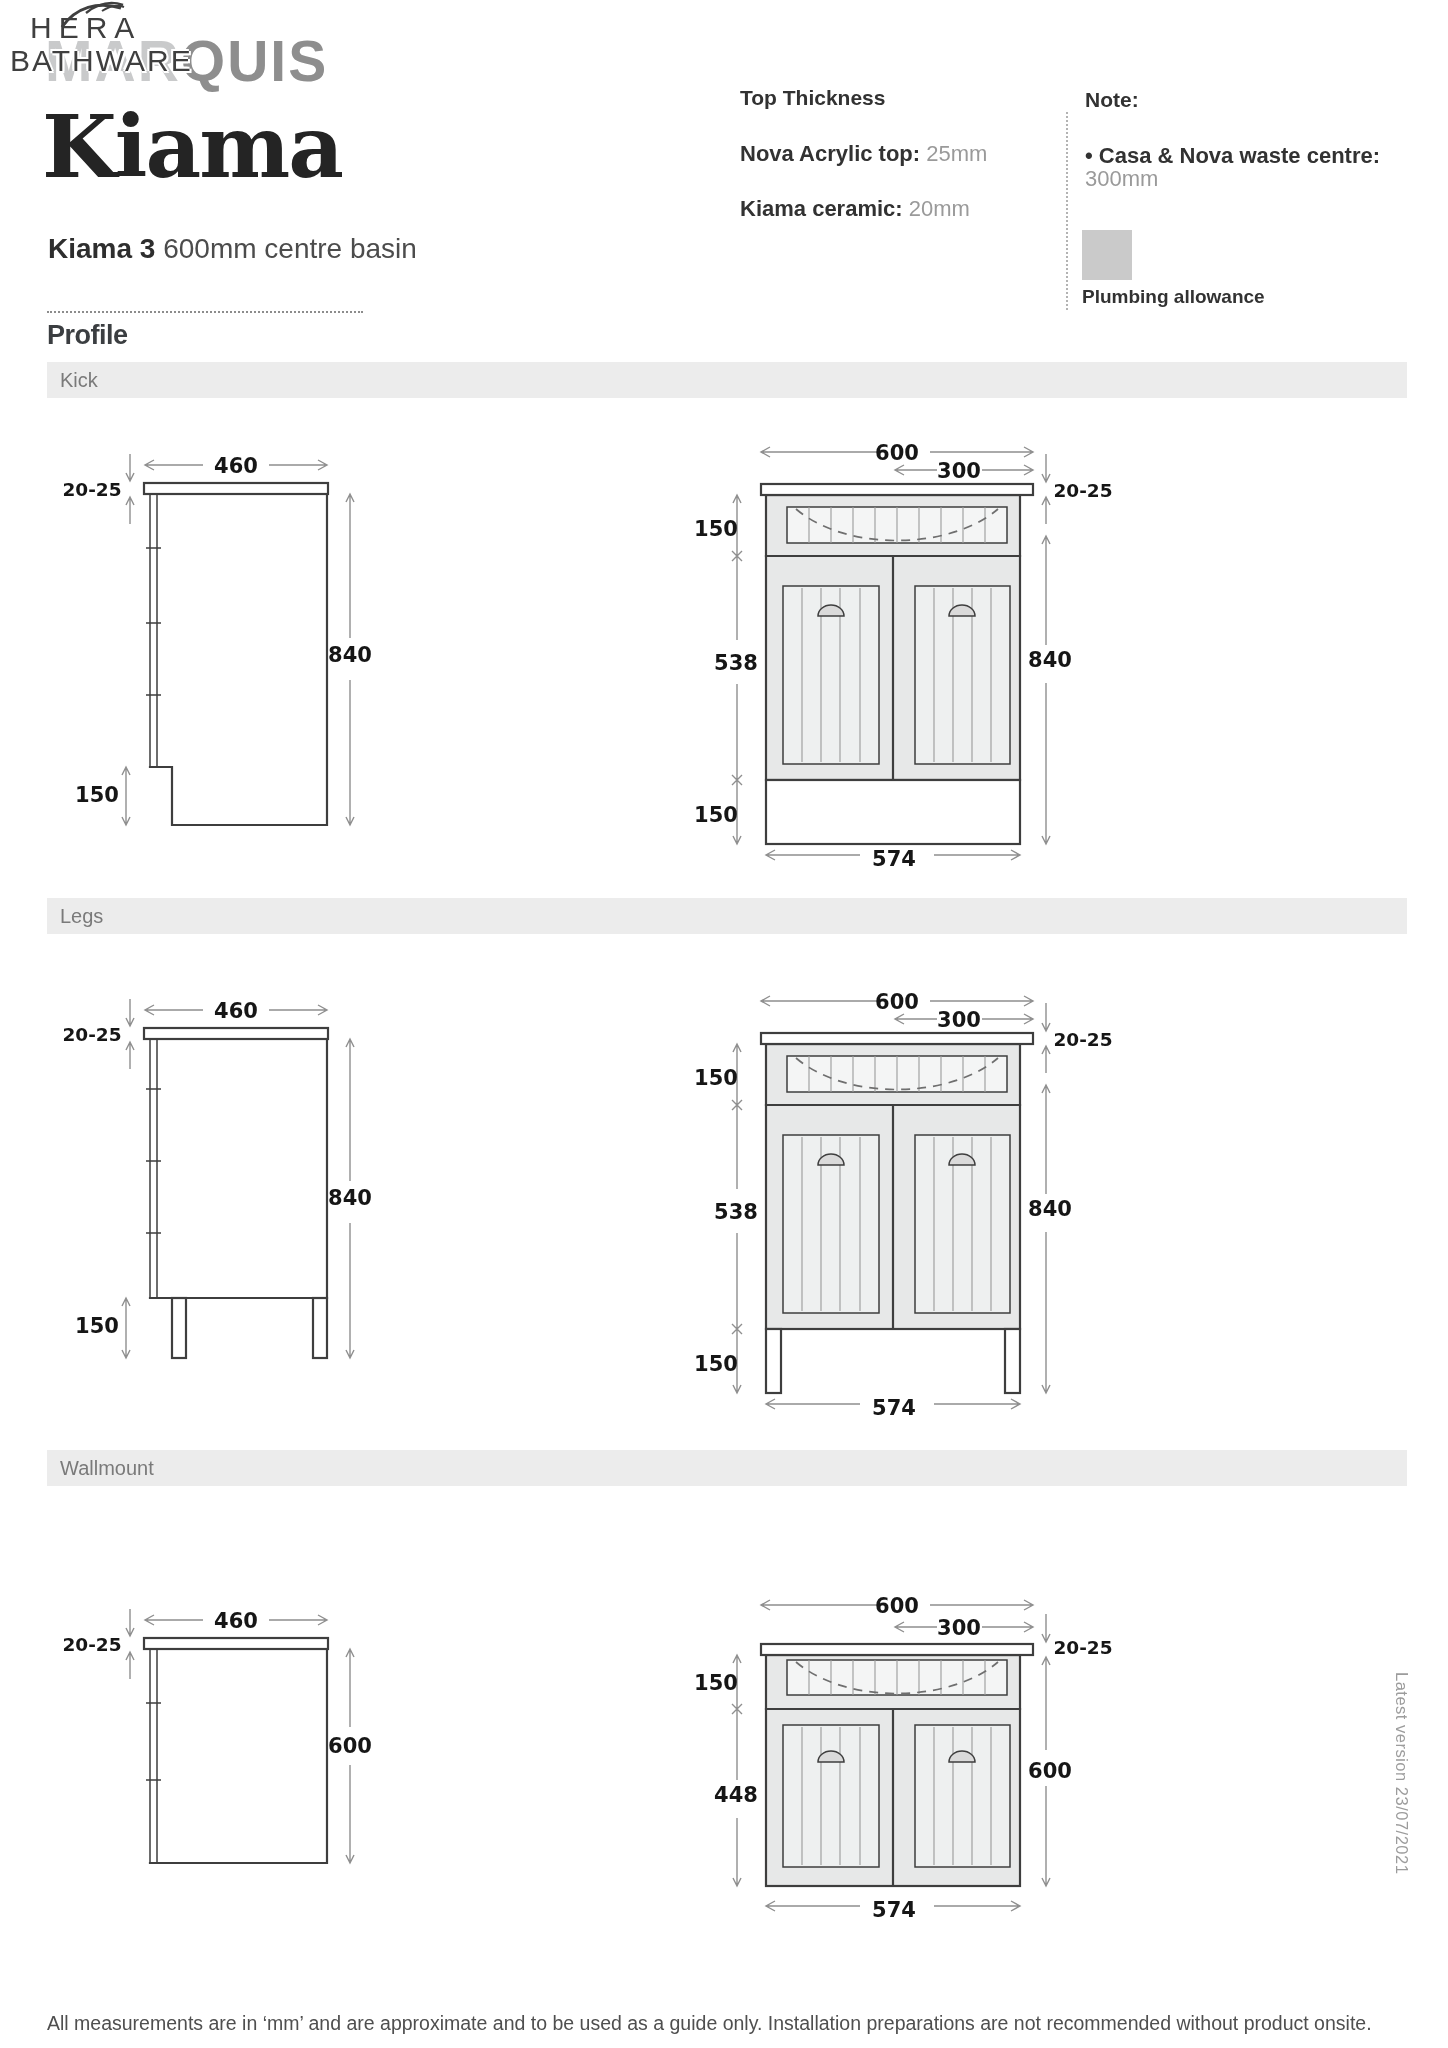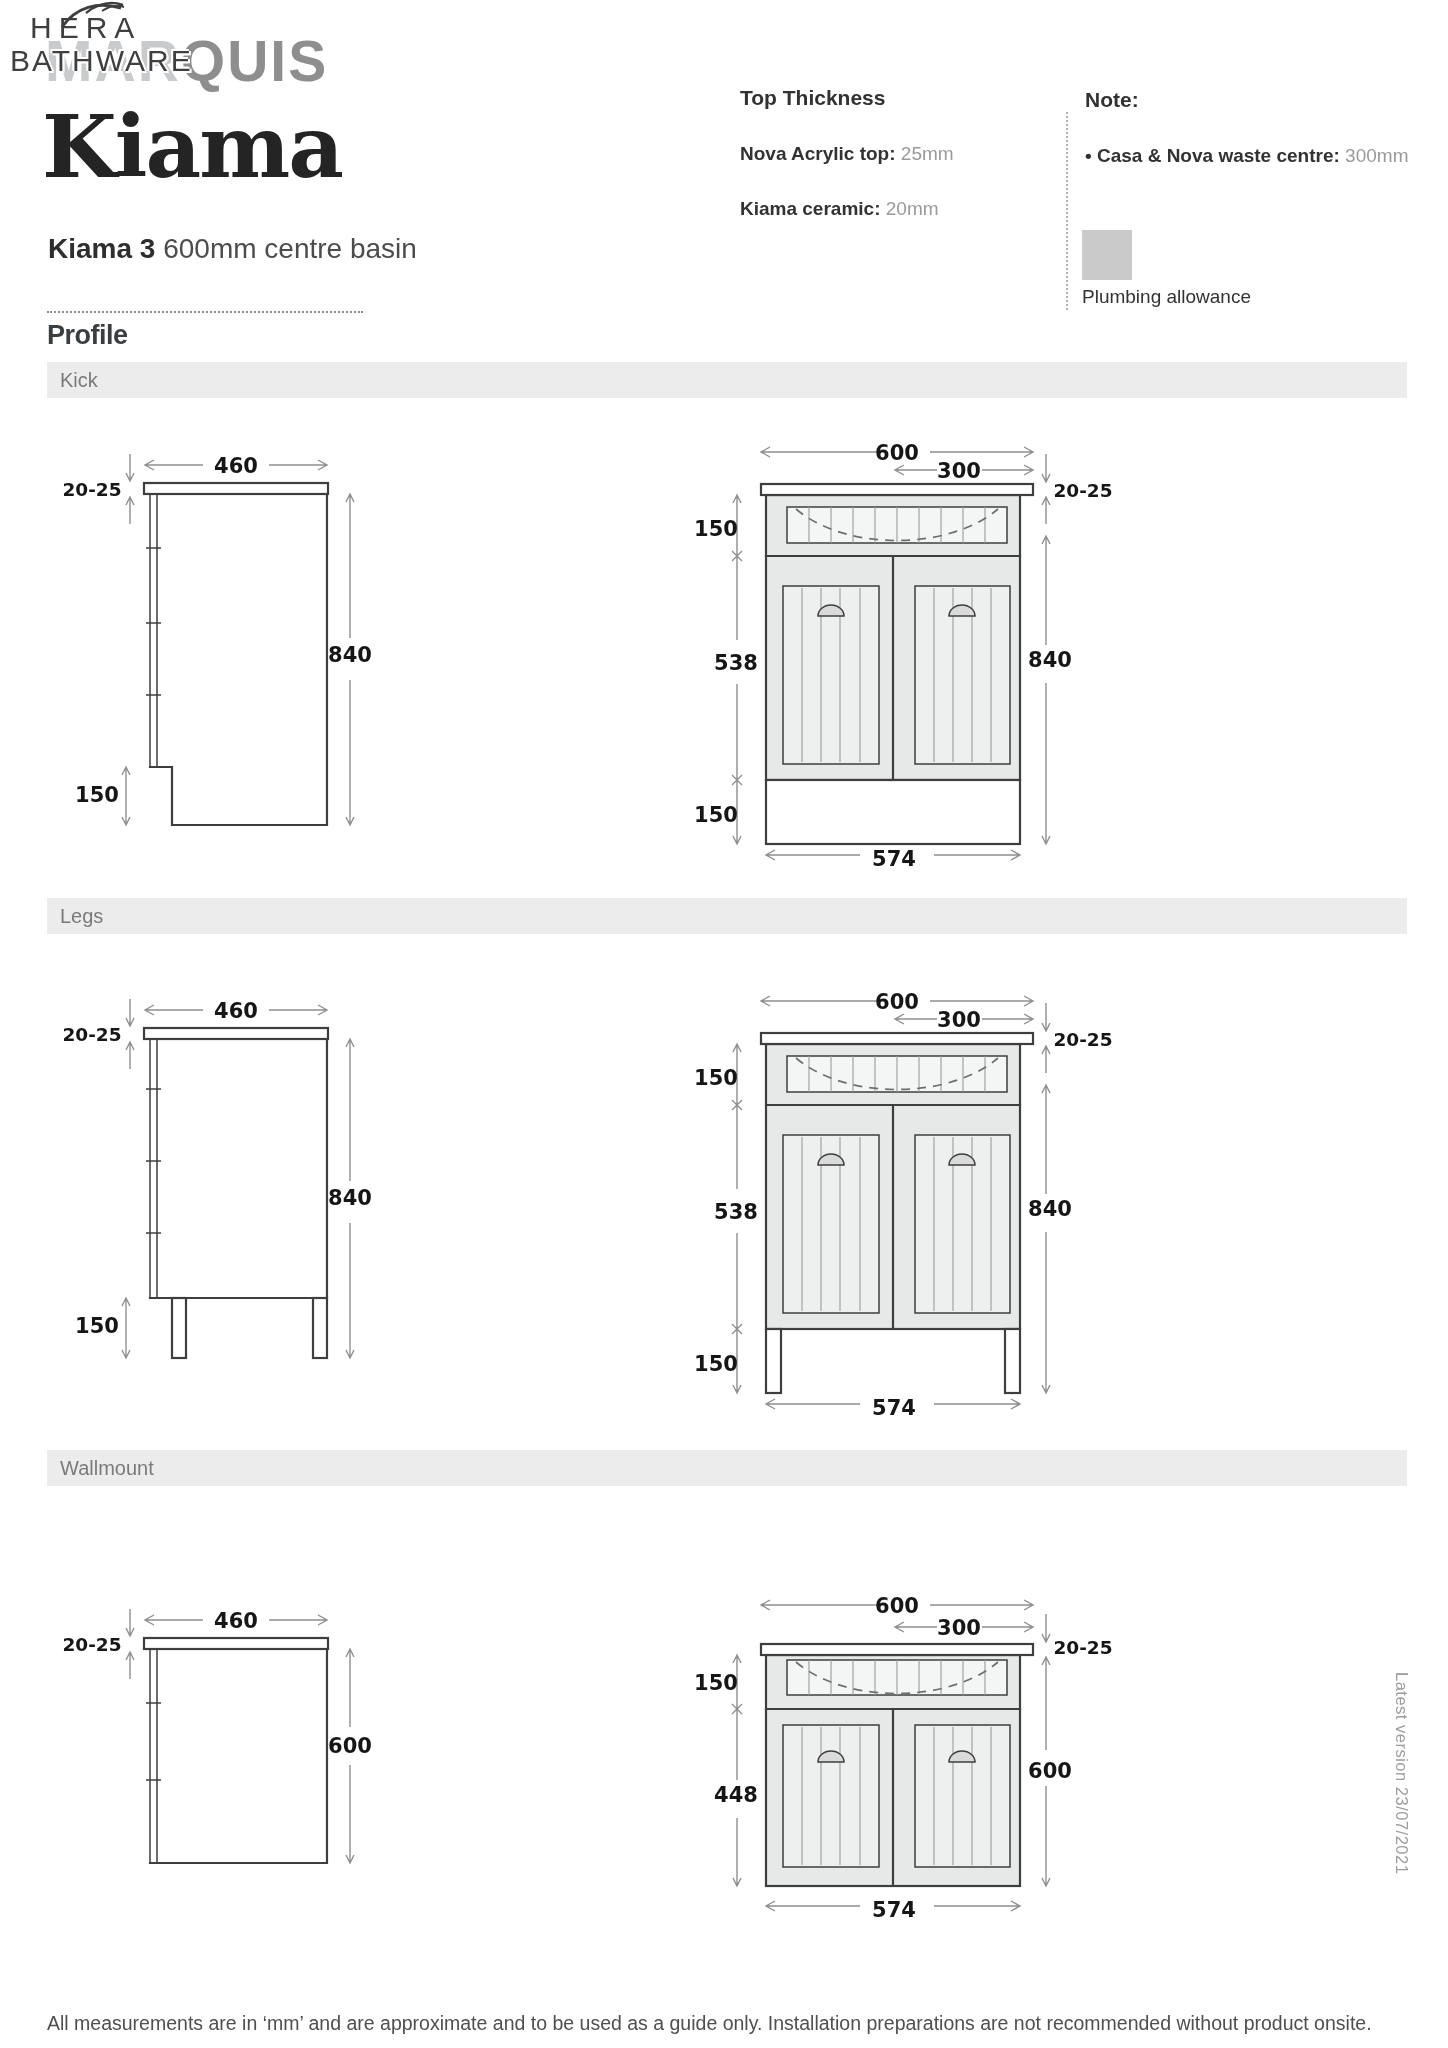--- a/index.html
+++ b/index.html
@@ -19,28 +19,28 @@
   .swoosh{position:absolute;left:58px;top:-2px;z-index:3;}
 
   
   .title{position:absolute;left:42px;top:104px;font-family:"DejaVu Serif",serif;font-weight:700;
          font-size:86px;line-height:1;color:#242424;letter-spacing:-2px;}
   .subtitle{position:absolute;left:48px;top:233px;font-size:28px;color:#4c4c4c;}
   .subtitle b{color:#2e2e2e;}
 
   .topthick{position:absolute;left:740px;top:86px;}
   .topthick h3{margin:0 0 5px 0;font-size:21px;color:#323232;}
-  .specrow{font-size:19px;line-height:23px;color:#323232;font-weight:700;margin-top:32px;}
+  .specrow{font-size:22px;line-height:23px;color:#323232;font-weight:700;margin-top:32px;}
   .specrow .val{color:#9a9a9a;font-weight:400;}
 
   .note{position:absolute;left:1085px;top:88px;}
   .note h3{margin:0 0 5px 0;font-size:21px;color:#323232;}
   .vdot{position:absolute;left:1066px;top:112px;height:198px;width:0;border-left:2px dotted #b3b3b3;}
   .swatch{position:absolute;left:1082px;top:230px;width:50px;height:50px;background:#cacaca;}
-  .plumb{position:absolute;left:1082px;top:286px;font-size:19px;font-weight:400;color:#323232;}
+  .plumb{position:absolute;left:1082px;top:286px;font-size:19px;font-weight:700;color:#323232;}
 
   
   .colhead{position:absolute;top:311px;border-top:2px dotted #8c8c8c;padding-top:7px;
            font-size:27px;font-weight:700;color:#3b3e41;letter-spacing:-0.5px;}
   .colhead.profile{left:47px;width:316px;}
   .colhead.config{left:395px;width:1012px;}
 
   
   .band{position:absolute;left:47px;width:1360px;height:36px;background:#ececec;
         font-size:20px;color:#7a7a7a;line-height:36px;padding-left:13px;box-sizing:border-box;}

